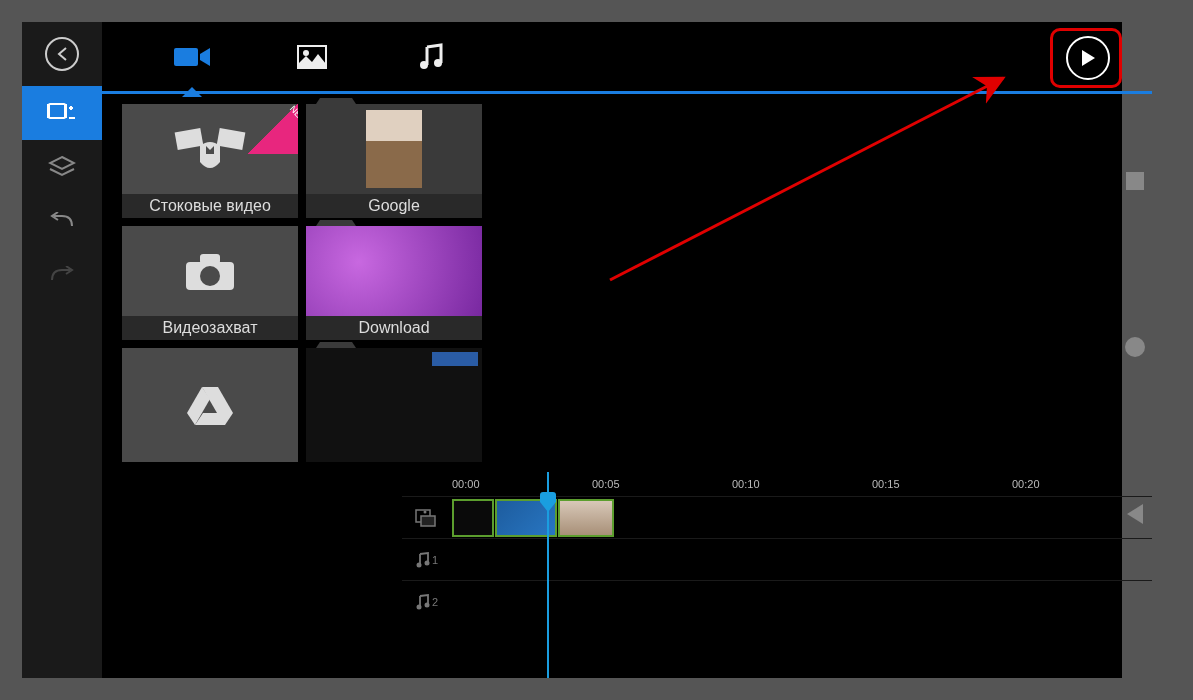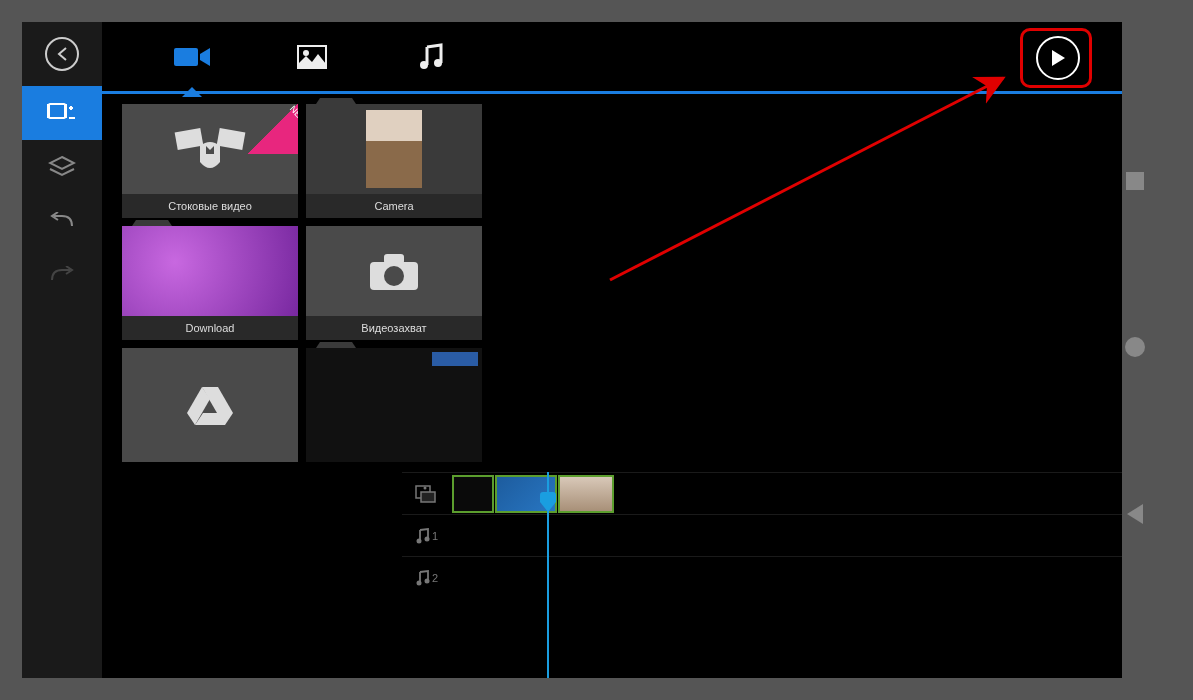--- a/index.html
+++ b/index.html
@@ -135,21 +135,21 @@
   display: flex;
   align-items: center;
   justify-content: center;
   position: relative;
   overflow: hidden;
 }
 .folder-label {
   height: 24px;
   background: rgba(40,40,40,0.9);
   color: #ddd;
-  font-size: 11px;
+  font-size: 16px;
   display: flex;
   align-items: center;
   justify-content: center;
 }
 .new-badge {
   position: absolute;
   top: 0;
   right: 0;
   width: 50px;
   height: 50px;
@@ -354,44 +354,44 @@
             </div>
         </div>
         <div class="folder-label">Стоковые видео</div>
       </div>
 
       <div class="folder">
         <div class="folder-tab"></div>
         <div class="folder-body">
           <div class="thumb-room"></div>
         </div>
-        <div class="folder-label">Camera</div>
+        <div class="folder-label">Google</div>
       </div>
 
       <div></div>
+
+      <div class="folder">
+        <div class="folder-body" style="background:#4a4a4a">
+          <svg width="60" height="46" viewBox="0 0 60 46">
+            <rect x="6" y="14" width="48" height="28" rx="4" fill="#ddd"></rect>
+            <rect x="20" y="6" width="20" height="10" rx="3" fill="#ddd"></rect>
+            <circle cx="30" cy="28" r="10" fill="#4a4a4a"></circle>
+          </svg>
+        </div>
+        <div class="folder-label">Видеозахват</div>
+      </div>
 
       <div class="folder">
         <div class="folder-tab"></div>
         <div class="folder-body">
             <div class="thumb-purple"></div>
           </div>
         <div class="folder-label">Download</div>
       </div>
 
-      <div class="folder">
-        <div class="folder-body" style="background:#4a4a4a">
-          <svg width="60" height="46" viewBox="0 0 60 46">
-            <rect x="6" y="14" width="48" height="28" rx="4" fill="#ddd"></rect>
-            <rect x="20" y="6" width="20" height="10" rx="3" fill="#ddd"></rect>
-            <circle cx="30" cy="28" r="10" fill="#4a4a4a"></circle>
-          </svg>
-        </div>
-        <div class="folder-label">Видеозахват</div>
-      </div>
-
       <div></div>
 
       <div class="folder">
         <div class="folder-body" style="background:#4a4a4a">
           <svg width="50" height="44" viewBox="0 0 50 44">
             <path d="M17 4 L33 4 L48 30 L32 30 Z" fill="#ddd"></path>
             <path d="M17 4 L2 30 L10 42 L25 16 Z" fill="#ddd"></path>
             <path d="M48 30 L40 42 L10 42 L18 30 Z" fill="#ddd"></path>
           </svg>
         </div>
@@ -400,20 +400,27 @@
       <div class="folder">
         <div class="folder-tab"></div>
         <div class="folder-body" style="background:#111">
           <div class="thumb-movie"></div>
         </div>
       </div>
 
     </div>
 
     <div class="timeline-section">
+      <div class="time-ruler">
+        <div class="time-tick">00:00</div>
+        <div class="time-tick">00:05</div>
+        <div class="time-tick">00:10</div>
+        <div class="time-tick">00:15</div>
+        <div class="time-tick">00:20</div>
+      </div>
       <div class="tracks">
         <div class="track">
           <div class="track-head">
             <svg width="24" height="20" viewBox="0 0 24 20">
                 <rect x="1" y="2" width="14" height="12" fill="none" stroke="#777" stroke-width="1.5"></rect>
                 <rect x="6" y="8" width="14" height="10" fill="#222" stroke="#777" stroke-width="1.5"></rect>
                 <circle cx="10" cy="4" r="1.5" fill="#777"></circle>
               </svg>
           </div>
           <div class="clips">

